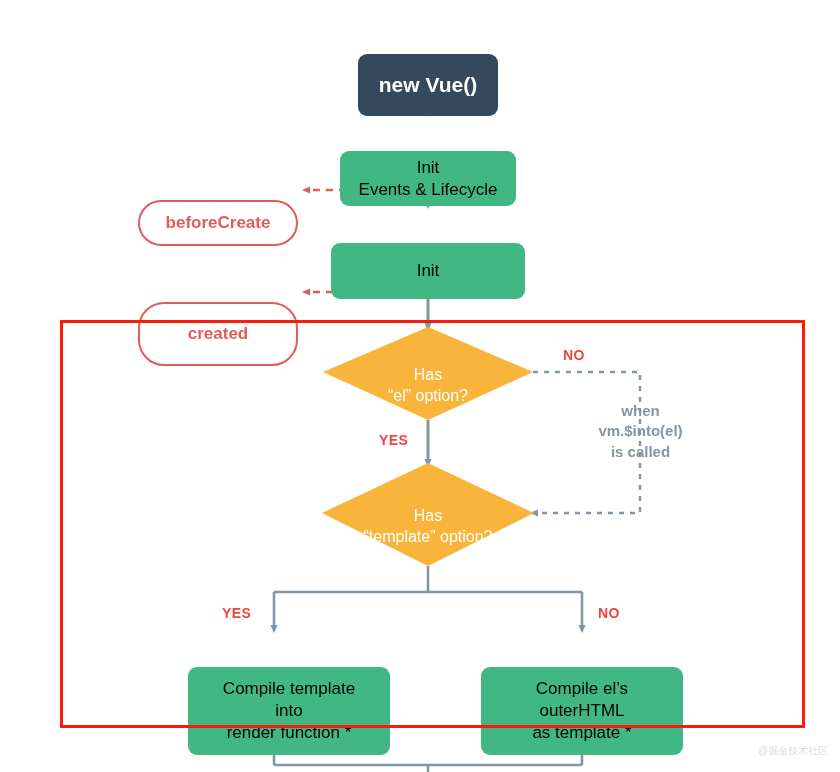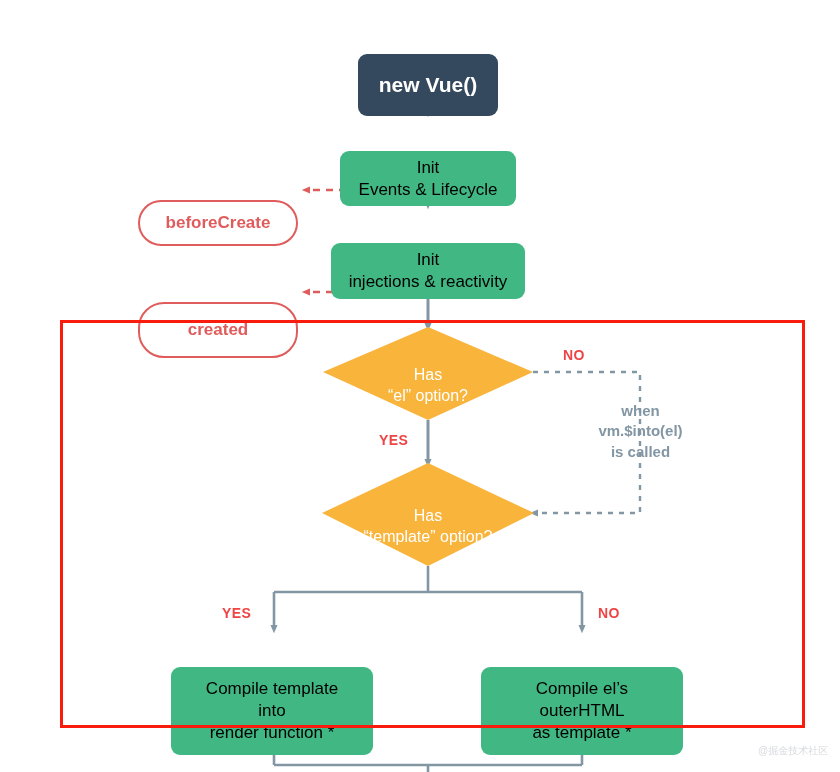--- a/index.html
+++ b/index.html
@@ -168,25 +168,24 @@
     </span>
   </div>
 
   <div class="node node-hook" style="left:138px; top:168px; width:160px; height:46px;">
     <span>beforeCreate</span>
   </div>
 
   <div class="node node-green" style="left:331px; top:211px; width:194px; height:56px;">
     <span>
       <span>Init</span><br>
-      <span>injections &amp; reactivity</span>
-    </span>
-  </div>
-
-  <div class="node node-hook" style="left:138px; top:270px; width:160px; height:56px;">
+    </span>
+  </div>
+
+  <div class="node node-hook" style="left:138px; top:270px; width:160px; height:64px;">
     <span>created</span>
   </div>
 
   <div class="diamond-wrap" style="left:323px; top:327px; width:210px; height:93px;">
     <div class="diamond-label">
       <span>
         <span>Has</span><br>
         <span>“el” option?</span>
       </span>
     </div>
@@ -194,21 +193,21 @@
 
   <div class="diamond-wrap" style="left:322px; top:463px; width:212px; height:103px;">
     <div class="diamond-label">
       <span>
         <span>Has</span><br>
         <span>“template” option?</span>
       </span>
     </div>
   </div>
 
-  <div class="node node-green" style="left:171px; top:635px; width:202px; height:88px;">
+  <div class="node node-green" style="left:188px; top:635px; width:202px; height:88px;">
     <span>
       <span>Compile template</span><br>
       <span>into</span><br>
       <span>render function *</span>
     </span>
   </div>
 
   <div class="node node-green" style="left:481px; top:635px; width:202px; height:88px;">
     <span>
       <span>Compile el’s</span><br>

